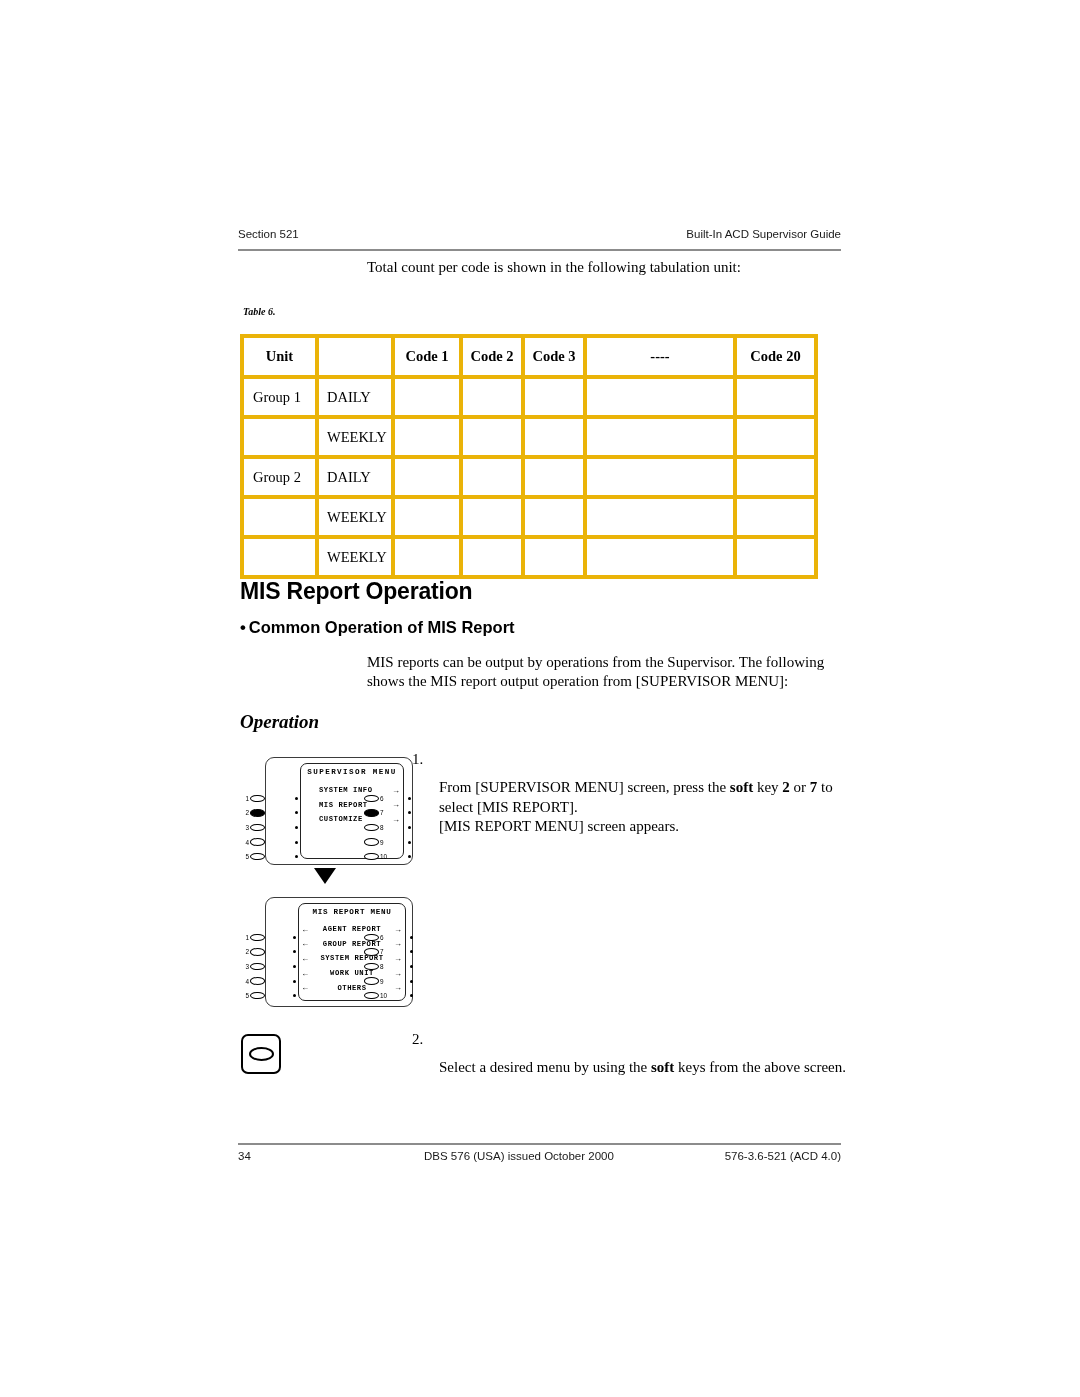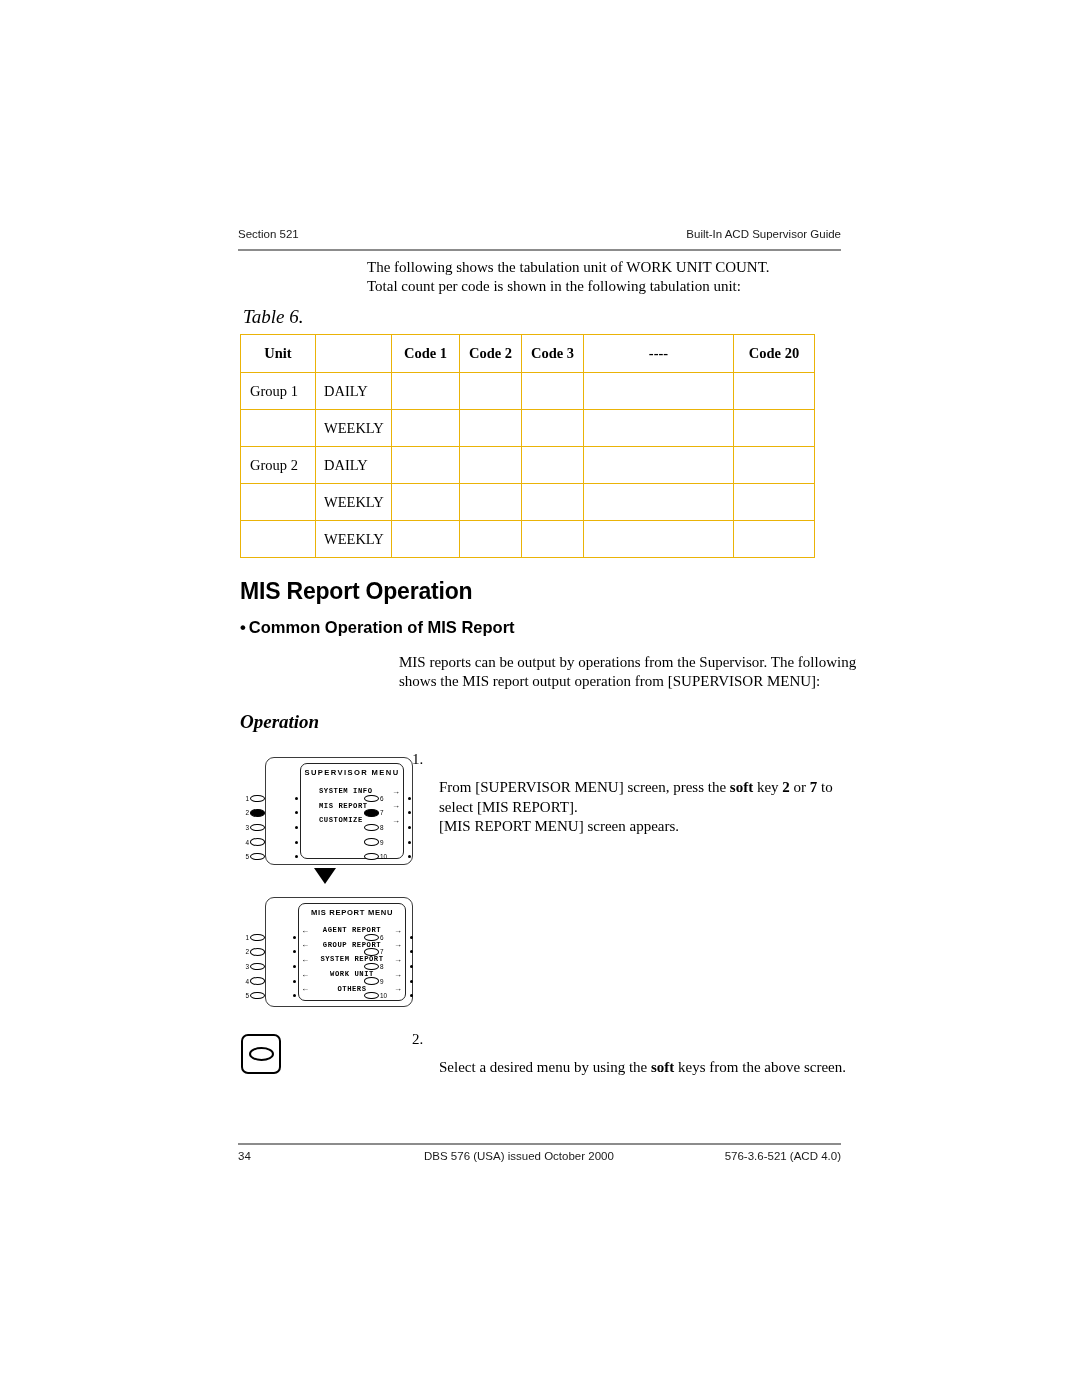--- a/index.html
+++ b/index.html
@@ -53,40 +53,40 @@
     width: 475px;
     font-size: 15px;
     line-height: 19px;
   }
 
   
   .table-caption {
     position: absolute;
     left: 243px;
     top: 306px;
-    font-weight: normal;
+    font-weight: bold;
     font-style: italic;
-    font-size: 19px;
+    font-size: 10px;
     text-align: right;
   }
 
   
   .tbl-wrap {
     position: absolute;
     left: 240px;
     top: 334px;
     width: 574px;
   }
   table.data {
     border-collapse: collapse;
     width: 574px;
     table-layout: fixed;
   }
   table.data td, table.data th {
-    border: 1px solid #eab308;
+    border: 4px solid #eab308;
     padding: 4px;
     height: 28px;
     font-size: 14.5px;
     font-weight: normal;
     text-align: left;
     vertical-align: middle;
   }
   table.data thead th {
     font-weight: bold;
     text-align: center;
@@ -128,21 +128,20 @@
     display: inline-block;
     margin-right: 3px;
   }
   .body-para {
     position: absolute;
     left: 367px;
     top: 653px;
     width: 480px;
     font-size: 15px;
     line-height: 19px;
-    margin-left: 32px;
   }
   .h3 {
     position: absolute;
     left: 240px;
     top: 711px;
     font-family: Liberation Serif, serif;
     font-weight: bold;
     font-style: italic;
     font-size: 19px;
   }
@@ -213,21 +212,21 @@
     border: 1.4px solid #222;
     border-radius: 7px;
     box-sizing: border-box;
     background: #fff;
   }
   #phone-1 .screen { left: 60px; top: 6px;  width: 104px; height: 96px; }
   #phone-2 .screen { left: 58px; top: 6px;  width: 108px; height: 98px; }
 
   .scr-title {
     text-align: center;
-    font-family: Liberation Sans, sans-serif;
+    font-family: Liberation Mono, monospace;
     font-weight: bold;
     font-size: 7.6px;
     letter-spacing: 0.7px;
     margin-top: 4px;
   }
   #phone-1 .scr-title { letter-spacing: 1.4px; }
 
   .scr-rows {
     margin-top: 7px;
   }
@@ -359,21 +358,20 @@
 
 <div class="page">
 
   <div class="header">
     <span>Section 521</span>
     <span>Built-In ACD Supervisor Guide</span>
   </div>
   <div class="header-rule"></div>
 
   <div class="intro">
-    <div>The following shows the tabulation unit of WORK UNIT COUNT.</div>
     <div>Total count per code is shown in the following tabulation unit:</div>
   </div>
 
   <div class="table-caption">Table 6.</div>
 
   <div class="tbl-wrap">
     <table class="data">
       <colgroup>
         <col class="c-unit">
           <col class="c-period">

